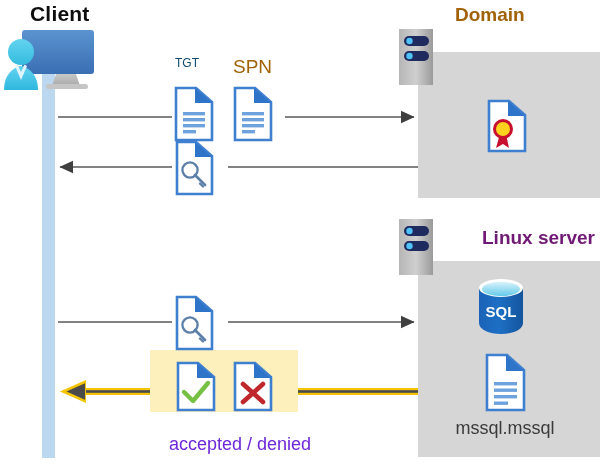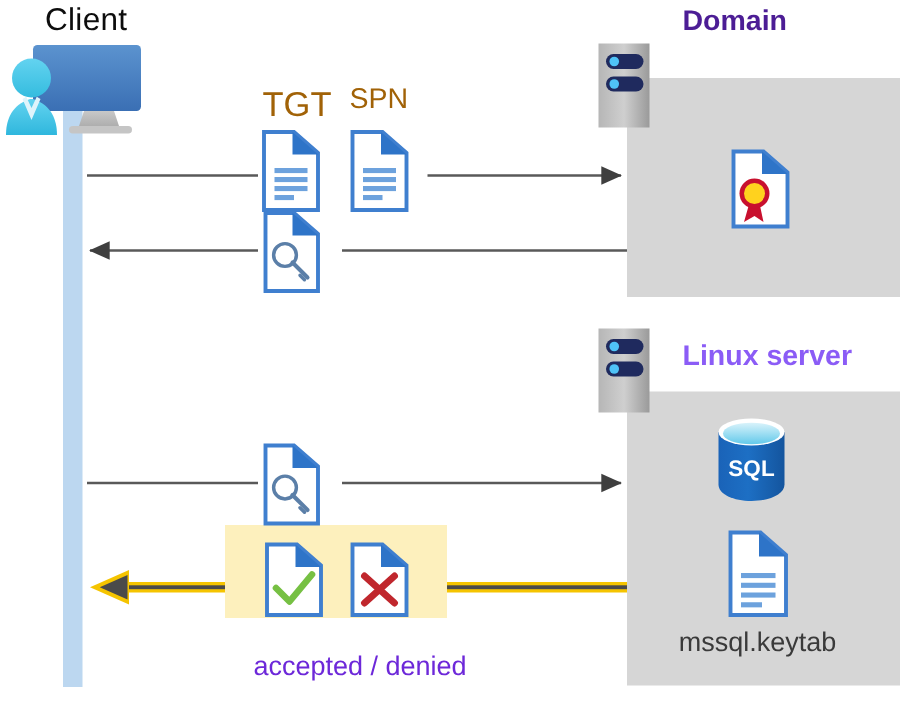--- a/index.html
+++ b/index.html
@@ -2,24 +2,24 @@
 <html><head>
 <meta charset="utf-8">
 <style>
   html,body{margin:0;padding:0;background:#ffffff;}
   body{width:600px;height:468px;position:relative;overflow:hidden;
        font-family:"Liberation Sans","DejaVu Sans",sans-serif;color:#1a1a1a;}
   .canvas{position:absolute;left:0;top:0;width:600px;height:468px;}
   .abs{position:absolute;}
 
   
-  .lbl-client{left:30px;top:2px;font-size:21px;font-weight:normal;letter-spacing:.2px;color:#0d0d0d;}
-  .lbl-dc{left:455px;top:2px;font-size:19px;font-weight:bold;line-height:25px;color:#4c1d95;width:140px;}
-  .lbl-linux{left:455px;top:225px;font-size:19px;font-weight:bold;line-height:25px;color:#8b5cf6;width:140px;}
-  .lbl-tgt{left:175px;top:56px;font-size:23px;color:#a16207;}
+  .lbl-client{left:30px;top:2px;font-size:21px;font-weight:bold;letter-spacing:.2px;color:#0d0d0d;}
+  .lbl-dc{left:455px;top:2px;font-size:19px;font-weight:bold;line-height:25px;color:#a16207;width:140px;}
+  .lbl-linux{left:455px;top:225px;font-size:19px;font-weight:bold;line-height:25px;color:#701a75;width:140px;text-align:right;}
+  .lbl-tgt{left:175px;top:56px;font-size:12px;color:#0c4a6e;}
   .lbl-spn{left:233px;top:56px;font-size:19px;color:#a16207;}
   .lbl-accepted{left:140px;top:434px;font-size:18px;color:#6d28d9;width:200px;text-align:center;}
   .lbl-keytab{left:420px;top:418px;font-size:18px;color:#3a3a3a;width:170px;text-align:center;}
 
   
   .panel{background:#d6d6d6;}
   .panel-dc{left:418px;top:52px;width:182px;height:146px;}
   .panel-linux{left:418px;top:261px;width:182px;height:196px;}
 
   
@@ -217,15 +217,15 @@
     <div>Domain</div>
   </div>
 
   <div class="abs lbl-linux">Linux server</div>
 
   <div class="abs lbl-tgt">TGT</div>
   <div class="abs lbl-spn">SPN</div>
 
   <div class="abs lbl-accepted">accepted / denied</div>
 
-  <div class="abs lbl-keytab">mssql.keytab</div>
+  <div class="abs lbl-keytab">mssql.mssql</div>
 
 </div>
 
 </body></html>

